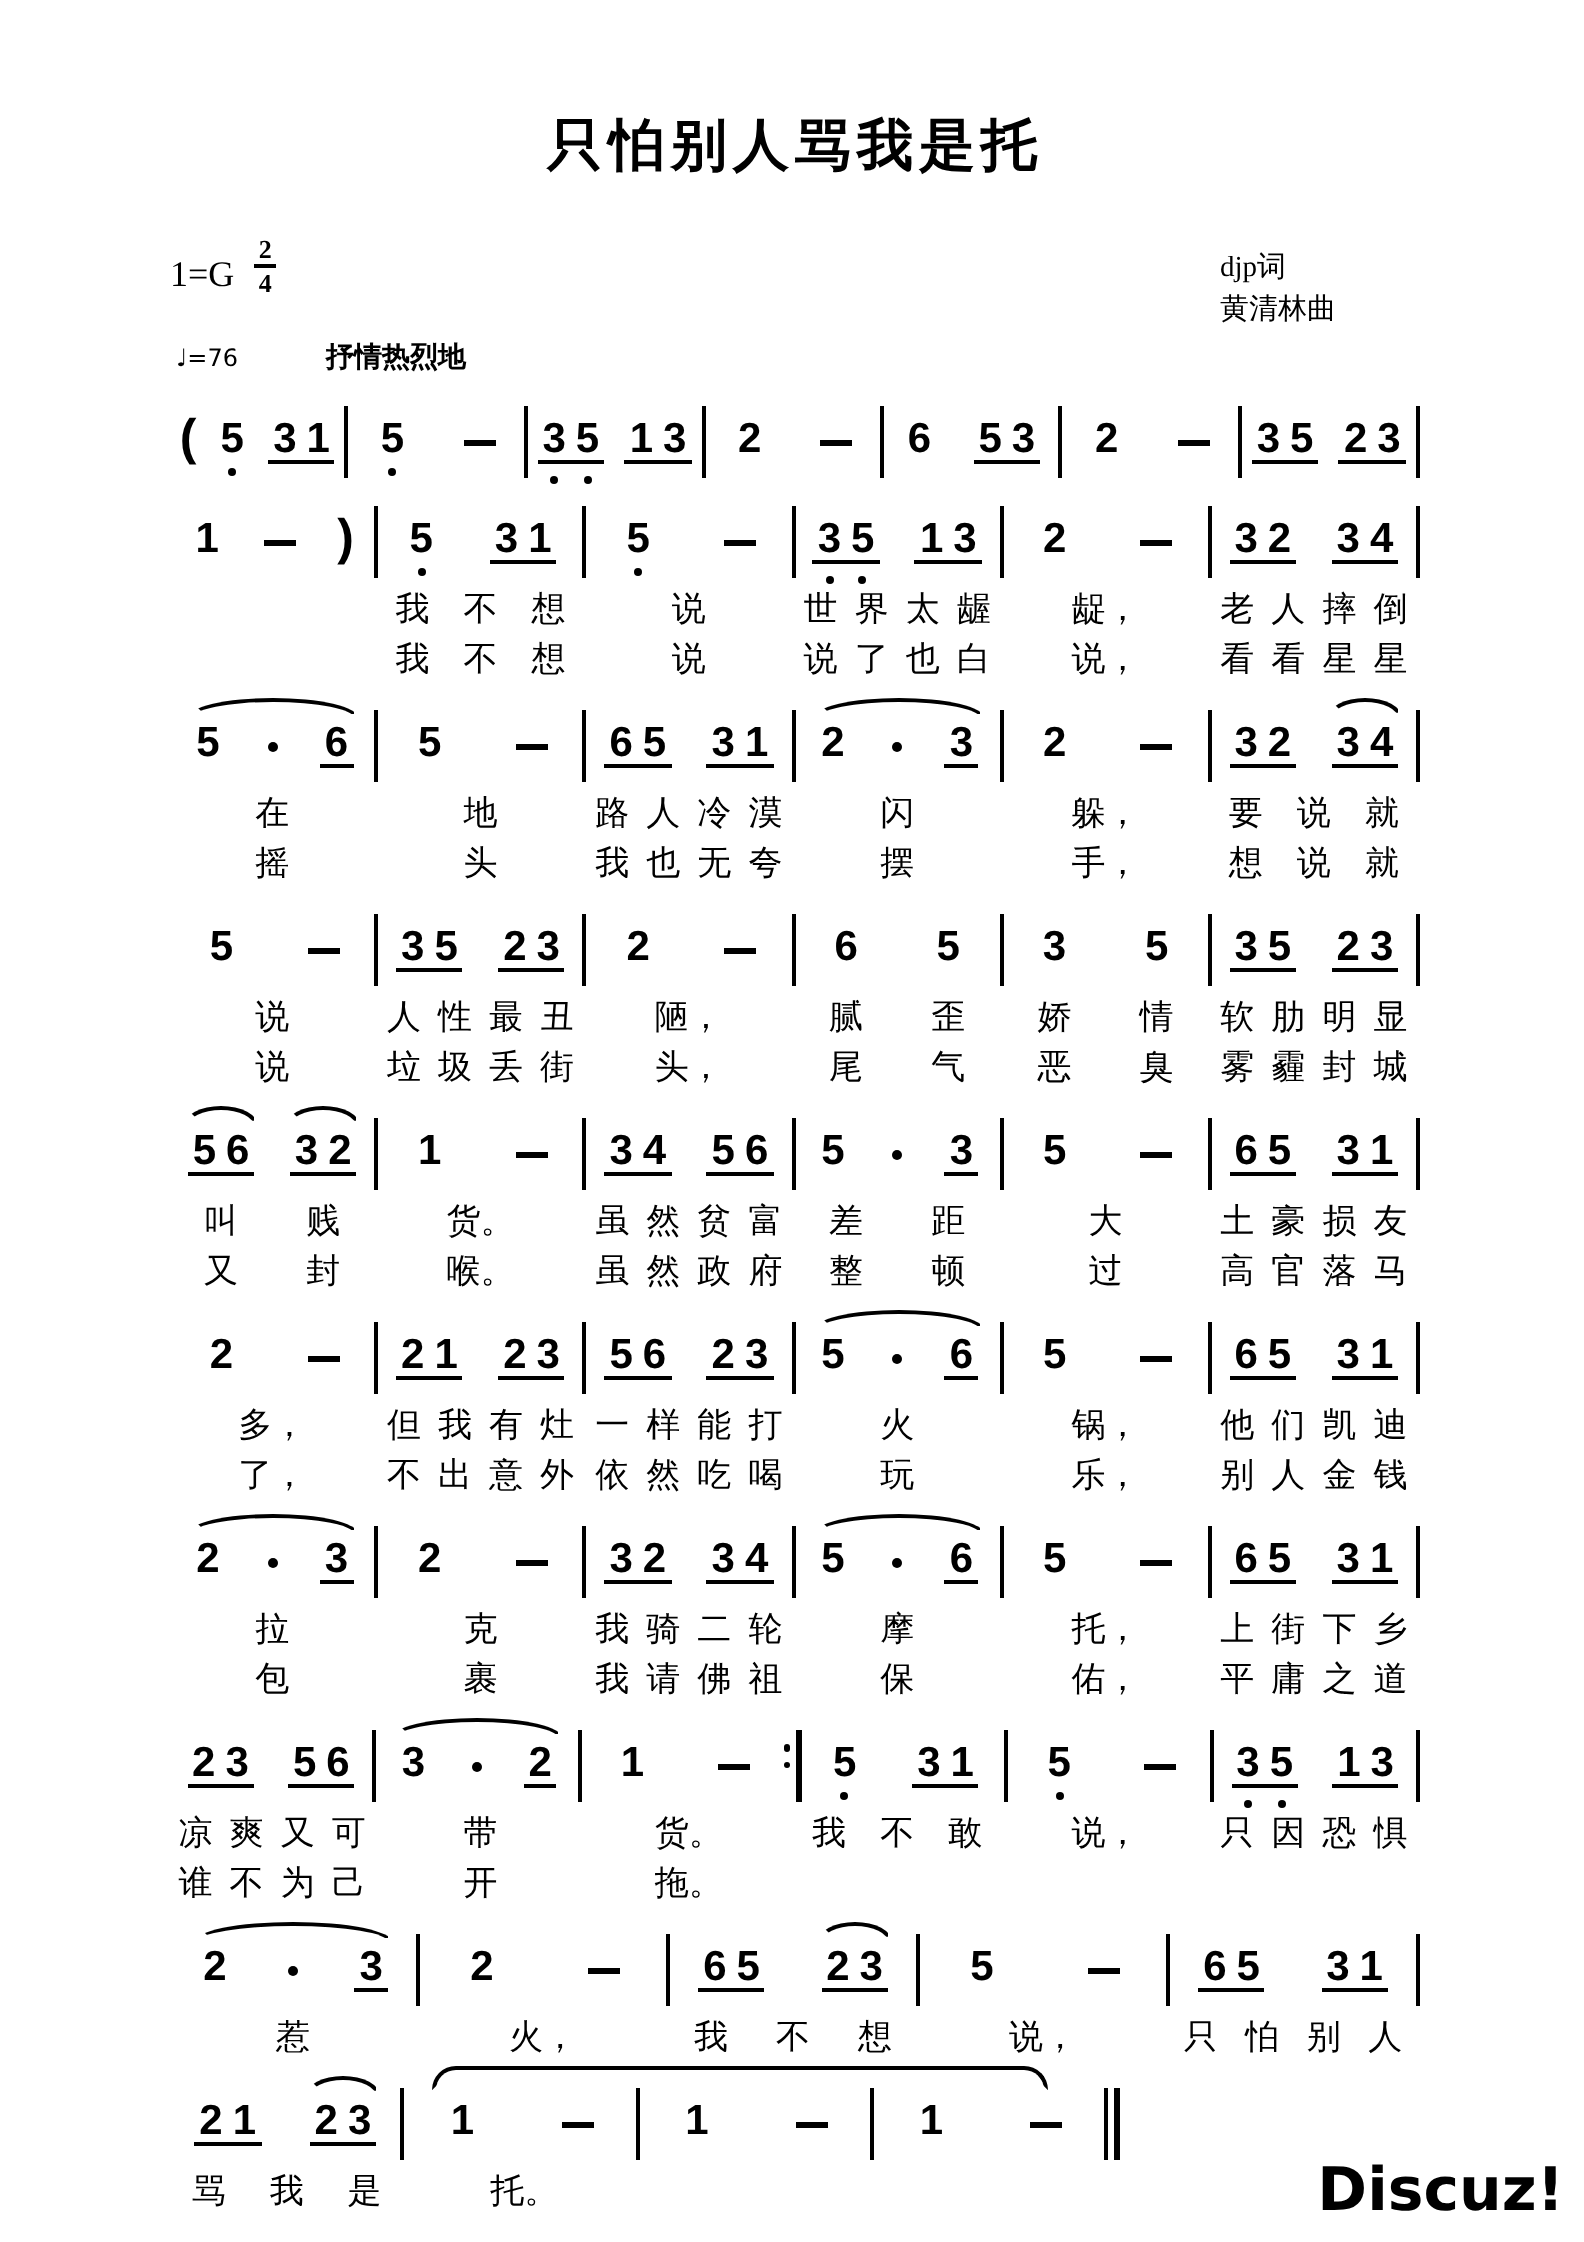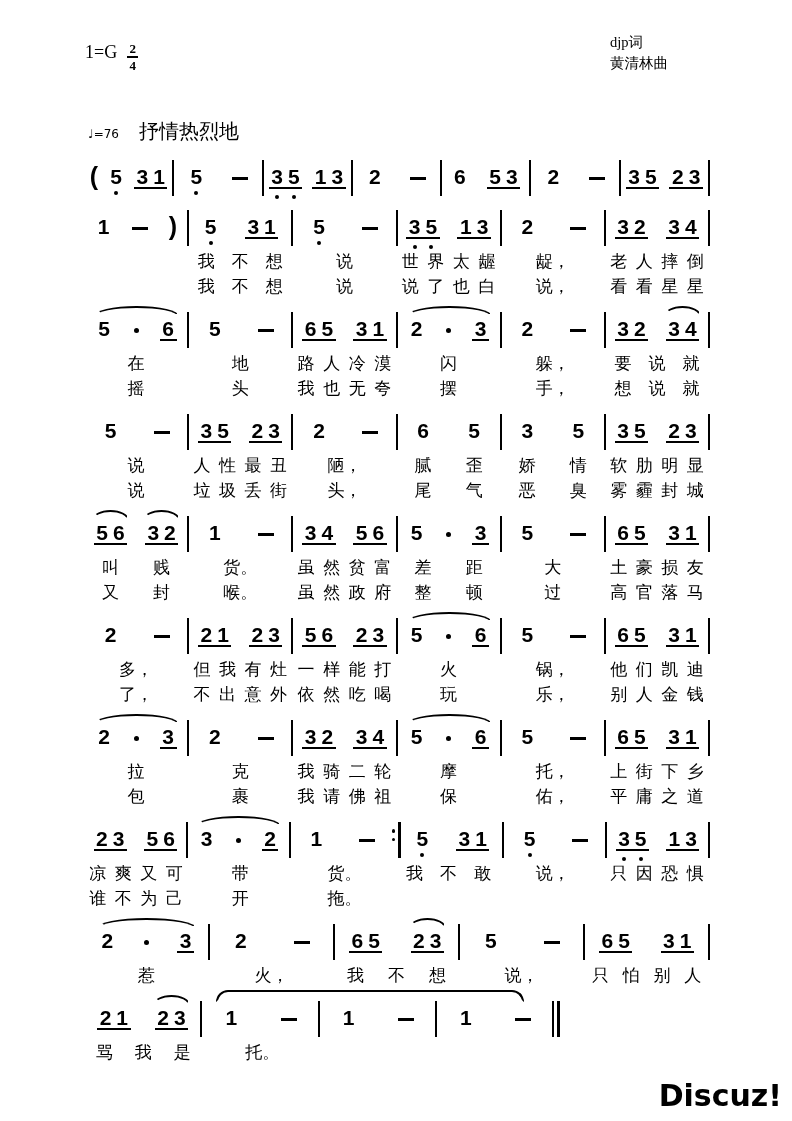--- a/index.html
+++ b/index.html
@@ -4,30 +4,30 @@
 <style>
   html,body{margin:0;padding:0;background:#fff;}
   .page{position:relative;width:792px;height:1121px;background:#fff;overflow:hidden;
         font-family:"DejaVu Sans",sans-serif;color:#000;}
   .content{padding:0 82px 0 85px;}
   
   .title{margin:54px 0 0;text-align:center;font-size:28px;font-weight:700;letter-spacing:3px;
          font-family:"DejaVu Sans",sans-serif;}
   
   .meta-row{display:flex;justify-content:space-between;align-items:flex-start;margin-top:22px;height:54px;}
-  .keysig{font-family:"Liberation Serif",serif;font-size:18px;display:flex;align-items:flex-start;margin-top:20px;}
+  .keysig{font-family:"Liberation Serif",serif;font-size:18px;display:flex;align-items:flex-end;margin-top:4px;}
   .frac{display:inline-flex;flex-direction:column;align-items:center;margin-left:10px;
         font-weight:700;font-size:13px;line-height:1.02;font-family:"Liberation Serif",serif;}
   .fbar{width:11px;height:1.6px;background:#000;margin:1px 0;}
   .credits{width:100px;font-family:"Liberation Serif",serif;font-size:14.5px;line-height:21px;margin-top:10px;}
   .credit-line{display:flex;}
   
-  .tempo-row{display:flex;align-items:baseline;gap:20px;margin-top:2px;margin-bottom:4px;padding-left:3px;}
+  .tempo-row{display:flex;align-items:baseline;gap:44px;margin-top:2px;margin-bottom:4px;padding-left:3px;}
   .tempo{font-size:12px;}
-  .expression{font-size:20px;font-weight:400;margin-top:40px;}
+  .expression{font-size:14px;font-weight:700;}
   
   #score{margin-top:2px;}
   .system{margin-bottom:2px;}
   .system.short{width:76%;}
   .noterow{display:flex;align-items:flex-end;height:50px;box-sizing:border-box;
            padding-top:12px;padding-bottom:10px;position:relative;}
   .measure{position:relative;flex:1;display:flex;justify-content:space-around;align-items:flex-end;}
   .tok{display:flex;border-bottom:2.5px solid transparent;}
   .tok.u{border-bottom-color:#000;}
   .ch{font-weight:700;font-size:21px;line-height:1;padding:0 2.5px;position:relative;
@@ -52,20 +52,21 @@
   .barspace{width:2px;flex:0 0 auto;}
   
   .watermark{position:absolute;right:10px;bottom:8px;font-size:30px;font-weight:700;color:#000000;
              font-family:"DejaVu Sans",sans-serif;letter-spacing:0;}
 </style>
 </head>
 <body>
 
 <div class="page">
   <div class="content">
+    <h1 class="title">只怕别人骂我是托</h1>
 
     <div class="meta-row">
       <div class="keysig">
         <span>1=G</span>
         <span class="frac">
           <span>2</span>
           <span class="fbar"></span>
           <span>4</span>
         </span>
       </div>

